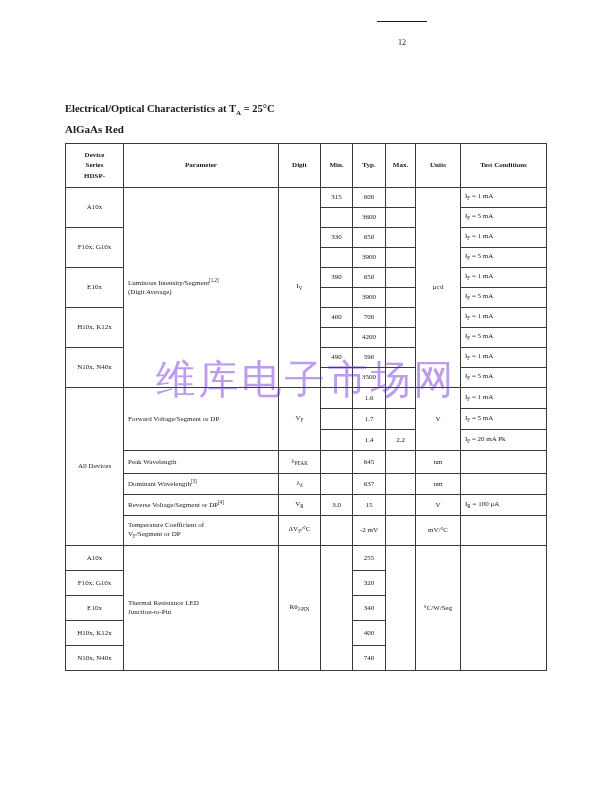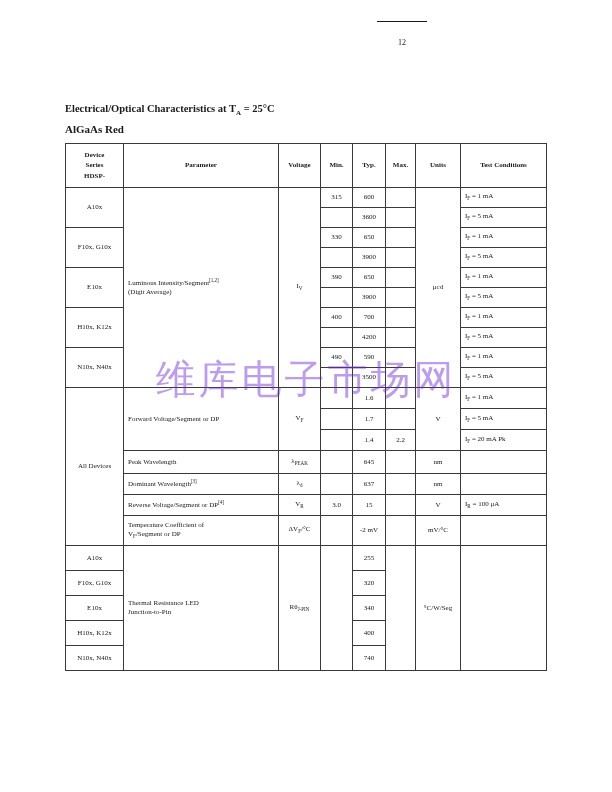--- a/index.html
+++ b/index.html
@@ -68,21 +68,21 @@
     </colgroup>
 
     <tbody>
         <tr class="hdr" style="height:44px">
       <td>
         <span class="blk">Device</span>
         <span class="blk">Series</span>
         <span class="blk">HDSP-</span>
       </td>
       <td>Parameter</td>
-      <td>Voltage</td>
+      <td>Digit</td>
       <td>Min.</td>
       <td>Typ.</td>
       <td>Max.</td>
       <td>Units</td>
       <td>Test Conditions</td>
     </tr>
 
     <tr style="height:20px">
       <td class="c" rowspan="2">A10x</td>
       <td class="l" rowspan="10">

